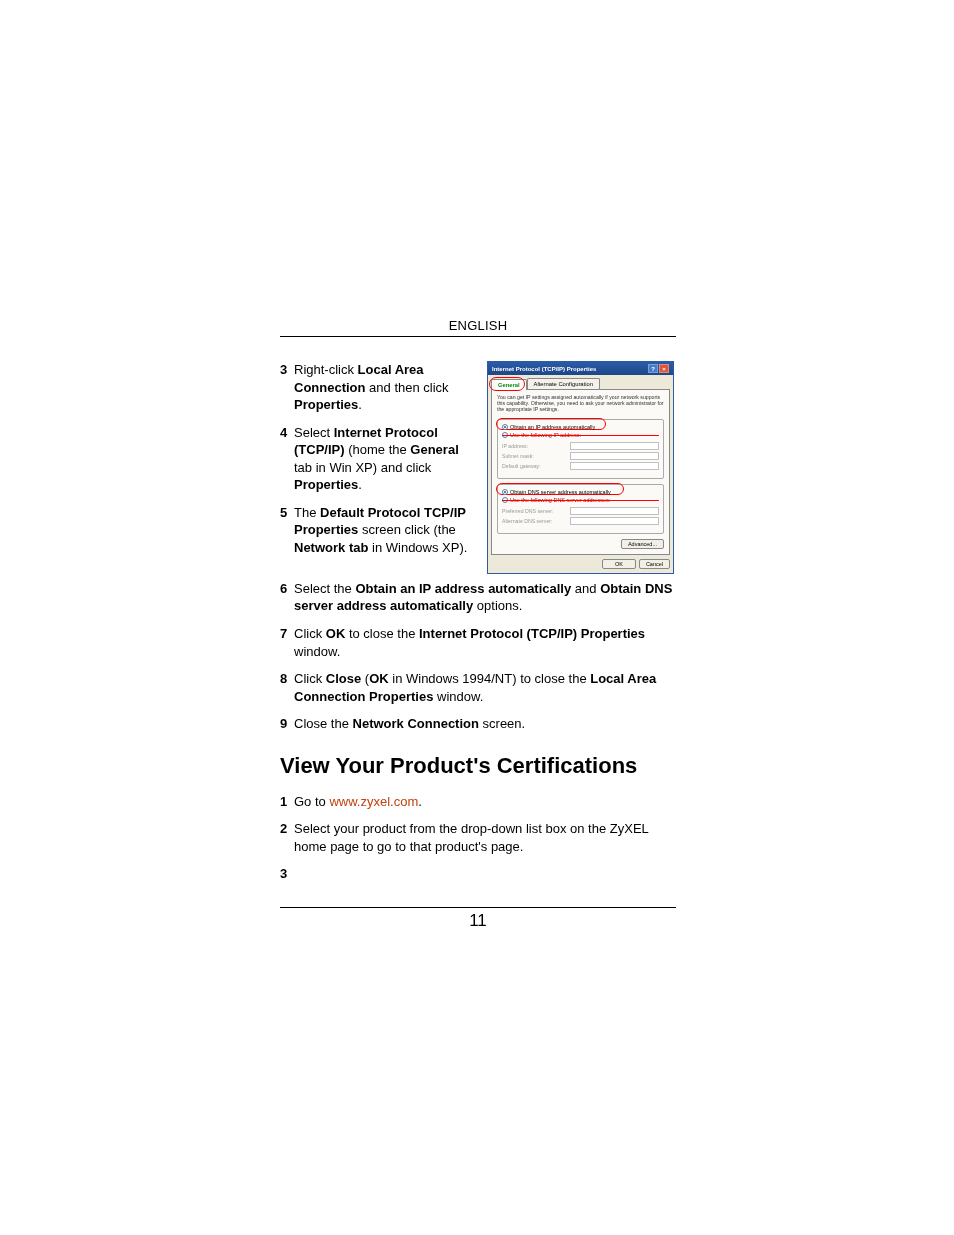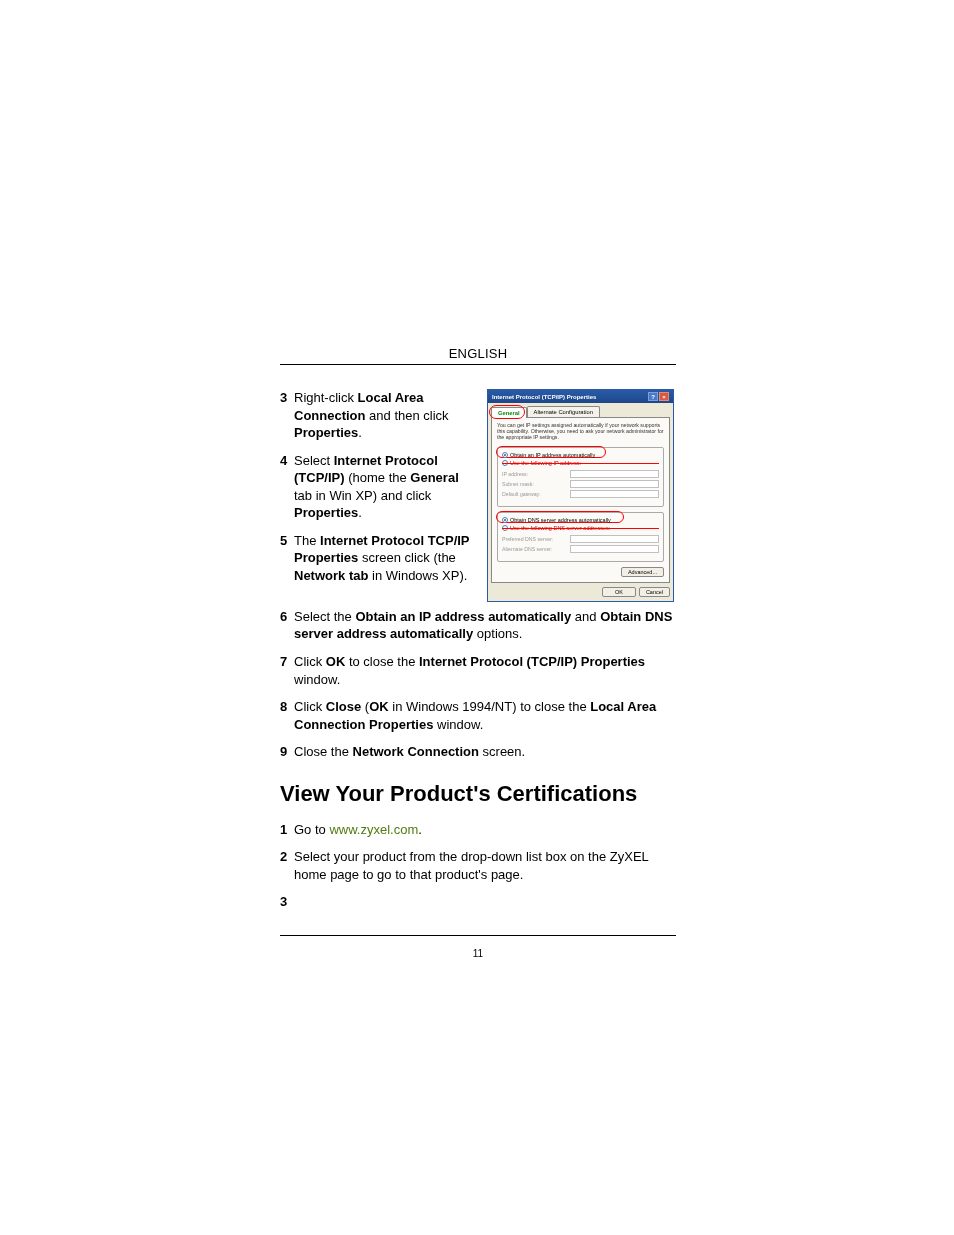--- a/index.html
+++ b/index.html
@@ -1,29 +1,29 @@
 <!DOCTYPE html>
 <html><head>
 <meta charset="utf-8">
 <style>
   * { box-sizing: border-box; margin: 0; padding: 0; }
   html, body { width: 954px; height: 1235px; background: #fff; font-family: Arial, Helvetica, sans-serif; color: #000; }
   .page { position: relative; width: 954px; height: 1235px; }
   .content-frame { position: absolute; left: 280px; top: 318px; width: 396px; }
-  .header-line { border-bottom: 1px solid #000; margin-bottom: 2px; margin-top: 28px; }
+  .header-line { border-bottom: 1px solid #000; margin-bottom: 2px; }
   .header-text { text-align: center; font-size: 13px; padding-bottom: 3px; letter-spacing: .2px; }
   .columns { display: flex; margin-top: 24px; }
   .left-col { width: 207px; padding-right: 10px; }
   .right-col { width: 189px; }
   ol.steps { list-style: none; }
   ol.steps > li { display: flex; margin-bottom: 10px; font-size: 13px; line-height: 1.35; }
   ol.steps .num { font-weight: bold; min-width: 14px; flex-shrink: 0; }
   ol.steps .txt { }
   .b { font-weight: bold; }
-  .link { color: #4d7c0f; }
+  .link { color: #c2410c; }
   h2.section { font-family: Liberation Sans, sans-serif; font-weight: bold; font-size: 22px; margin-top: 20px; margin-bottom: 14px; }
 
   
   .dlg { width: 187px; border: 1px solid #2a5ba8; font-size: 5.8px; font-family: Tahoma, Arial, sans-serif; background: #ece9d8; }
   .dlg-title { background: linear-gradient(#2a5ba8, #1e4788); color: #fff; padding: 2px 4px; display: flex; justify-content: space-between; align-items: center; font-weight: bold; font-size: 6px; }
   .dlg-title-btns { display: flex; gap: 1px; }
   .tb { width: 10px; height: 9px; display: inline-flex; align-items: center; justify-content: center; font-weight: bold; font-size: 6px; line-height: 1; }
   .tb-help { background: #4a79c7; color: #fff; border: 1px solid #7aa0dc; }
   .tb-close { background: #d9573c; color: #fff; border: 1px solid #e28b77; }
   .dlg-body { padding: 3px 3px 4px 3px; }
@@ -38,21 +38,21 @@
   .radio-line.strike::after { content: ""; position: absolute; left: 0; right: 0; top: 50%; border-top: 1px solid red; }
   .ellipse { position: absolute; border: 1px solid red; border-radius: 10px; }
   .rdot { width: 6px; height: 6px; border: 1px solid #5a7db0; border-radius: 50%; display: inline-block; background: #fff; position: relative; flex-shrink: 0; }
   .rdot.sel::after { content: ""; position: absolute; left: 1px; top: 1px; width: 2px; height: 2px; background: #2f5a9a; border-radius: 50%; }
   .fields { margin-top: 4px; }
   .frow { display: flex; align-items: center; margin-bottom: 2px; }
   .flabel { color: #9a9a9a; font-size: 5.2px; width: 68px; }
   .finput { border: 1px solid #c0c0c0; background: #fff; height: 8px; flex: 1; }
   .btn-row { display: flex; justify-content: flex-end; margin-top: 3px; }
   .dlg-btn { border: 1px solid #888; background: #f2f0e6; font-size: 5.5px; padding: 1px 6px; border-radius: 2px; margin-left: 3px; }
-  .footer-line { border-top: 1px solid #000; margin-top: 24px; padding-top: 12px; text-align: center; font-size: 10px; }
+  .footer-line { border-top: 1px solid #000; margin-top: 24px; padding-top: 3px; text-align: center; font-size: 17px; }
   .full-width-steps { margin-top: 6px; }
 </style>
 </head>
 <body>
 
 <div class="page">
   <div class="content-frame">
     <div class="header-line">
       <div class="header-text">ENGLISH</div>
     </div>
@@ -68,21 +68,21 @@
           </li>
           <li>
             <span class="num">4</span>
             <span class="txt">
               <span>Select </span><span class="b">Internet Protocol (TCP/IP)</span><span> (home the </span><span class="b">General</span><span> tab in Win XP) and click </span><span class="b">Properties</span><span>.</span>
             </span>
           </li>
           <li>
             <span class="num">5</span>
             <span class="txt">
-              <span>The </span><span class="b">Internet Protocol TCP/IP Properties</span><span> screen click (the </span><span class="b">Network tab</span><span> in Windows XP).</span>
+              <span>The </span><span class="b">Default Protocol TCP/IP Properties</span><span> screen click (the </span><span class="b">Network tab</span><span> in Windows XP).</span>
             </span>
           </li>
         </ol>
       </div>
 
       <div class="right-col">
         <div class="dlg">
           <div class="dlg-title">
             <span>Internet Protocol (TCP/IP) Properties</span>
             <span class="dlg-title-btns">

